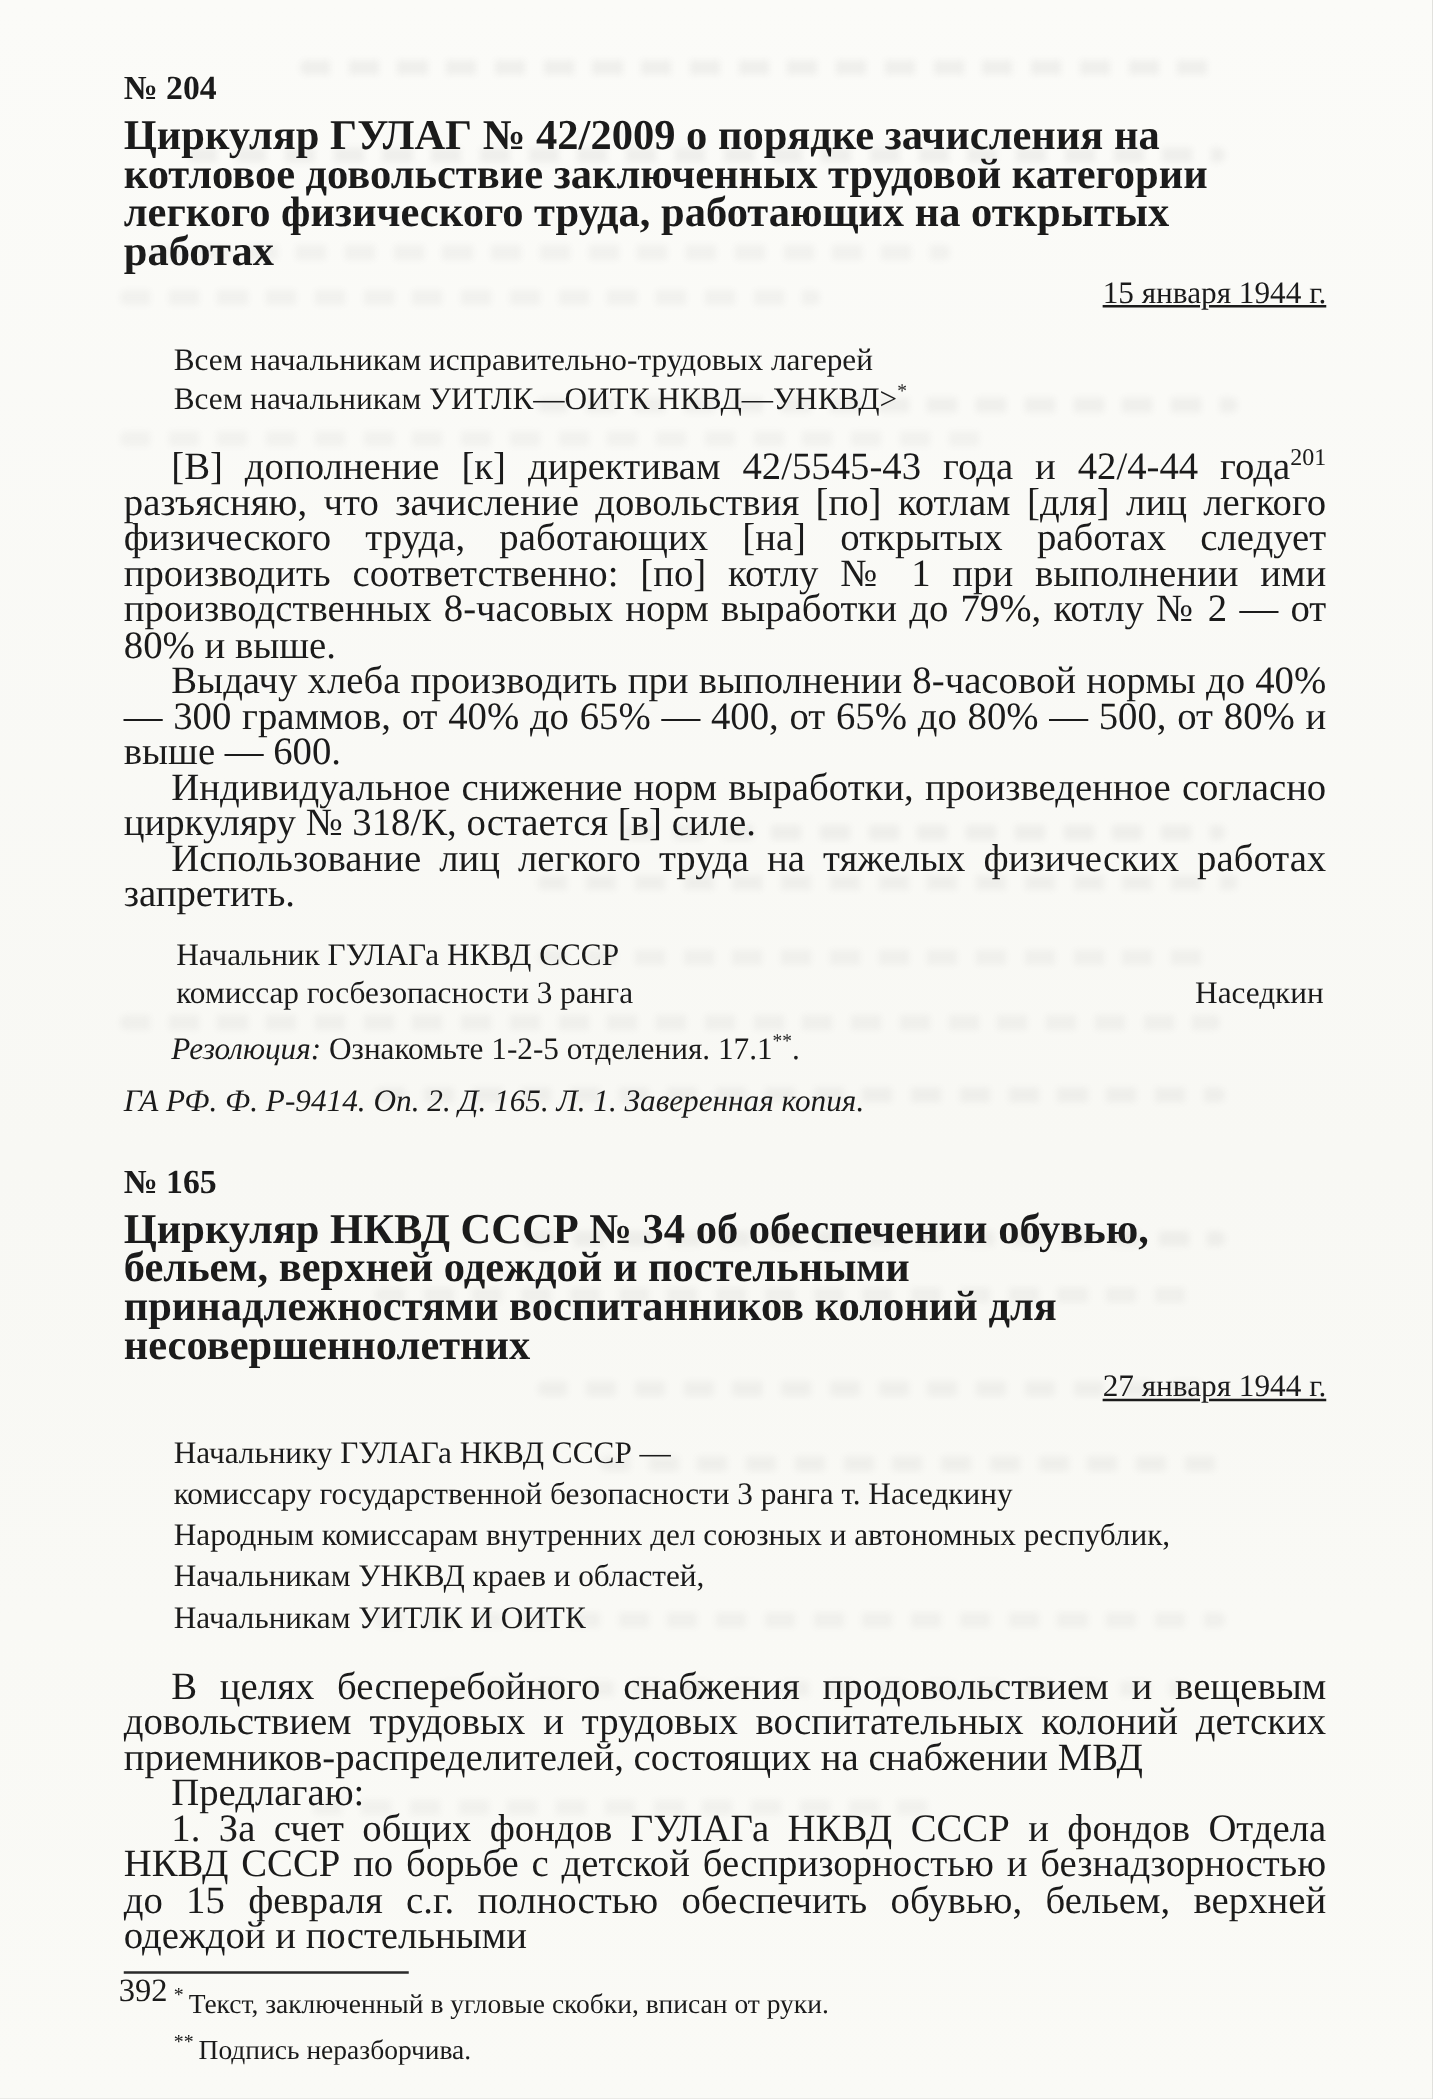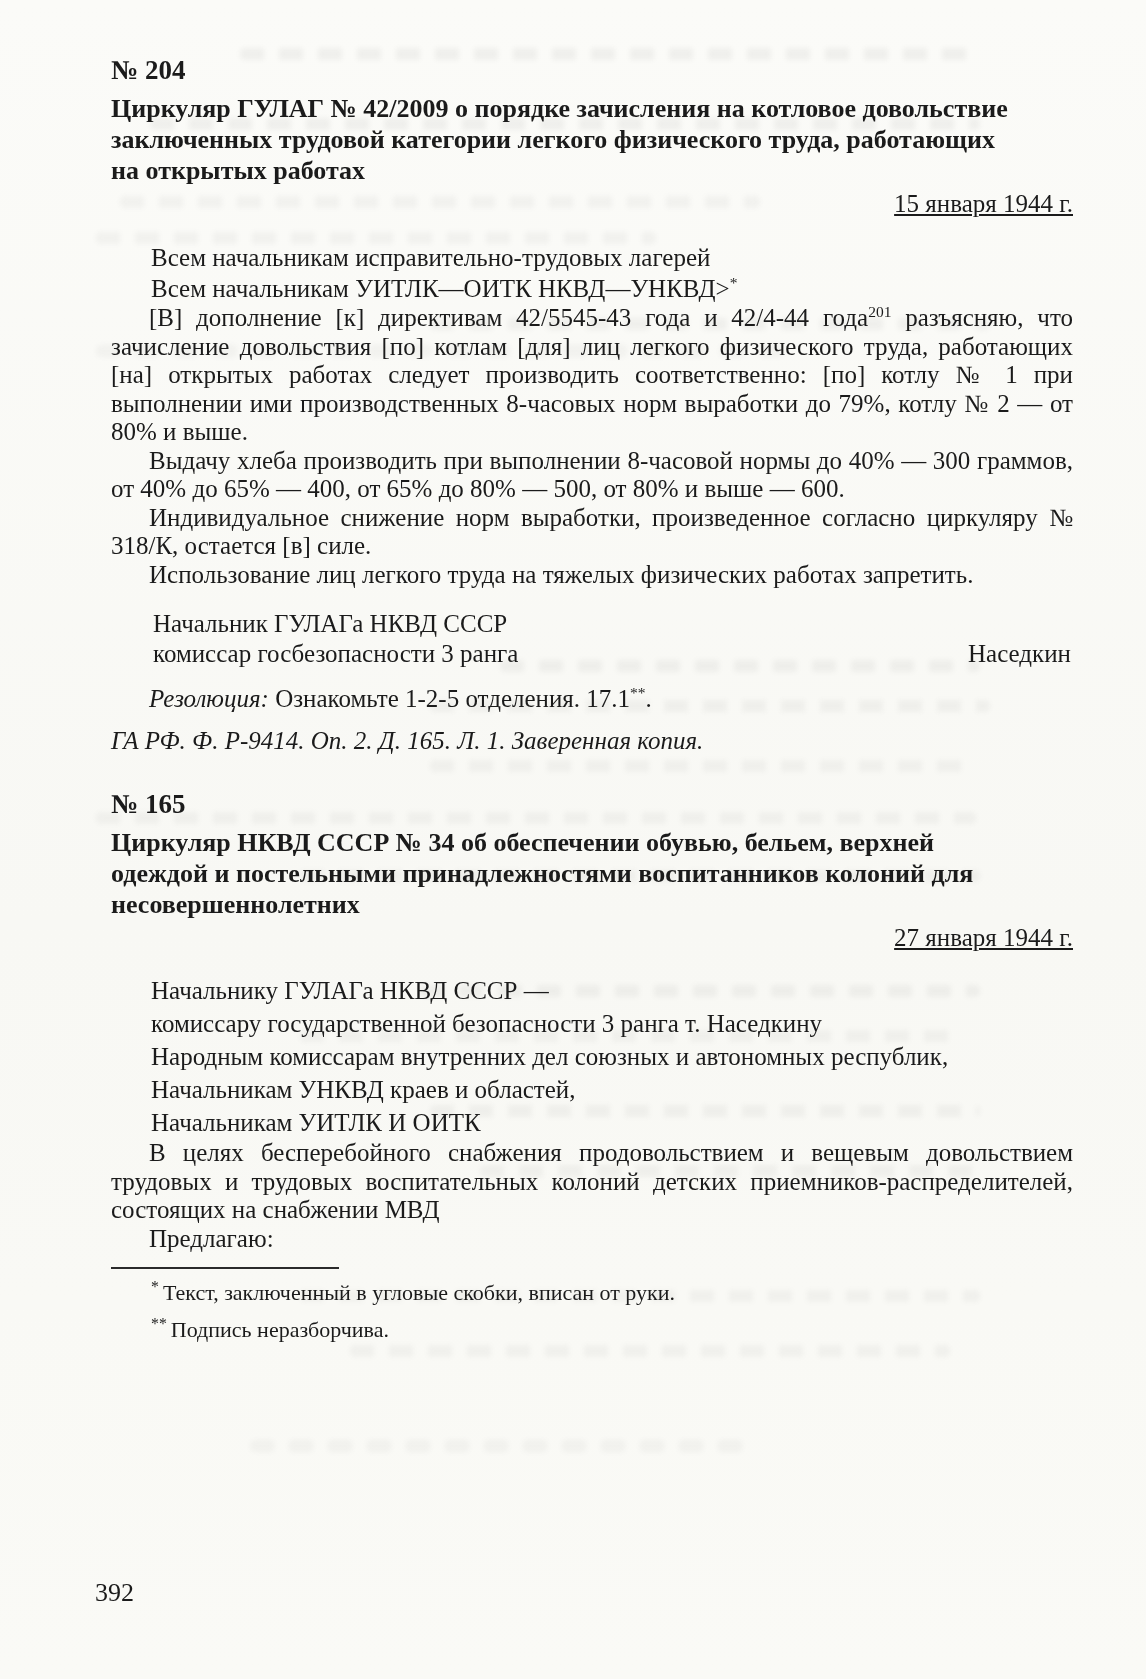--- a/index.html
+++ b/index.html
@@ -12,33 +12,33 @@
     width:1146px;
     height:1679px;
     margin:0 auto;
     background:linear-gradient(180deg,#fbfbf8 0%, #f8f8f4 55%, #fafaf6 100%);
     color:#1b1b1b;
     overflow:hidden;
     box-sizing:border-box;
   }
   .content {
     position:absolute;
-    left:111px;
+    left:99px;
     top:55px;
     width:962px;
   }
   
   .doc-number {
     font-weight:bold;
     font-size:27px;
     line-height:31px;
   }
   .doc-title {
     font-weight:bold;
-    font-size:26px;
+    font-size:34px;
     line-height:31px;
     max-width:908px;
     margin-top:7px;
     text-align:left;
   }
   .doc-date {
     font-size:25px;
     line-height:29px;
     text-align:right;
     margin-top:3px;
@@ -46,21 +46,22 @@
   }
   
   .addressees {
     margin:24px 0 0 40px;
     font-size:25px;
     line-height:31px;
   }
   .addressees.wide { line-height:33px; margin-top:22px; }
   
   .doc-body {
-    font-size:25px;
+    margin-top:24px;
+    font-size:31px;
     line-height:28.5px;
     text-align:justify;
   }
   .doc-body p {
     margin:0;
     text-indent:38px;
   }
   .sup {
     vertical-align:super;
     font-size:0.62em;
@@ -216,20 +217,21 @@
         <div>Начальнику ГУЛАГа НКВД СССР —</div>
         <div>комиссару государственной безопасности 3 ранга т. Наседкину</div>
         <div>Народным комиссарам внутренних дел союзных и автономных республик,</div>
         <div>Начальникам УНКВД краев и областей,</div>
         <div>Начальникам УИТЛК И ОИТК</div>
       </div>
 
       <div class="doc-body">
         <p>В целях бесперебойного снабжения продовольствием и вещевым довольствием трудовых и трудовых воспитательных колоний детских приемников-распределителей, состоящих на снабжении МВД</p>
         <p>Предлагаю:</p>
+        <p>1. За счет общих фондов ГУЛАГа НКВД СССР и фондов Отдела НКВД СССР по борьбе с детской беспризорностью и безнадзорностью до 15 февраля с.г. полностью обеспечить обувью, бельем, верхней одеждой и постельными</p>
       </div>
     </section>
 
     <hr class="footnote-divider">
     <div class="footnotes">
       <p><span class="fn-marker">*</span><span>Текст, заключенный в угловые скобки, вписан от руки.</span></p>
       <p><span class="fn-marker">**</span><span>Подпись неразборчива.</span></p>
     </div>
   </div>
 

